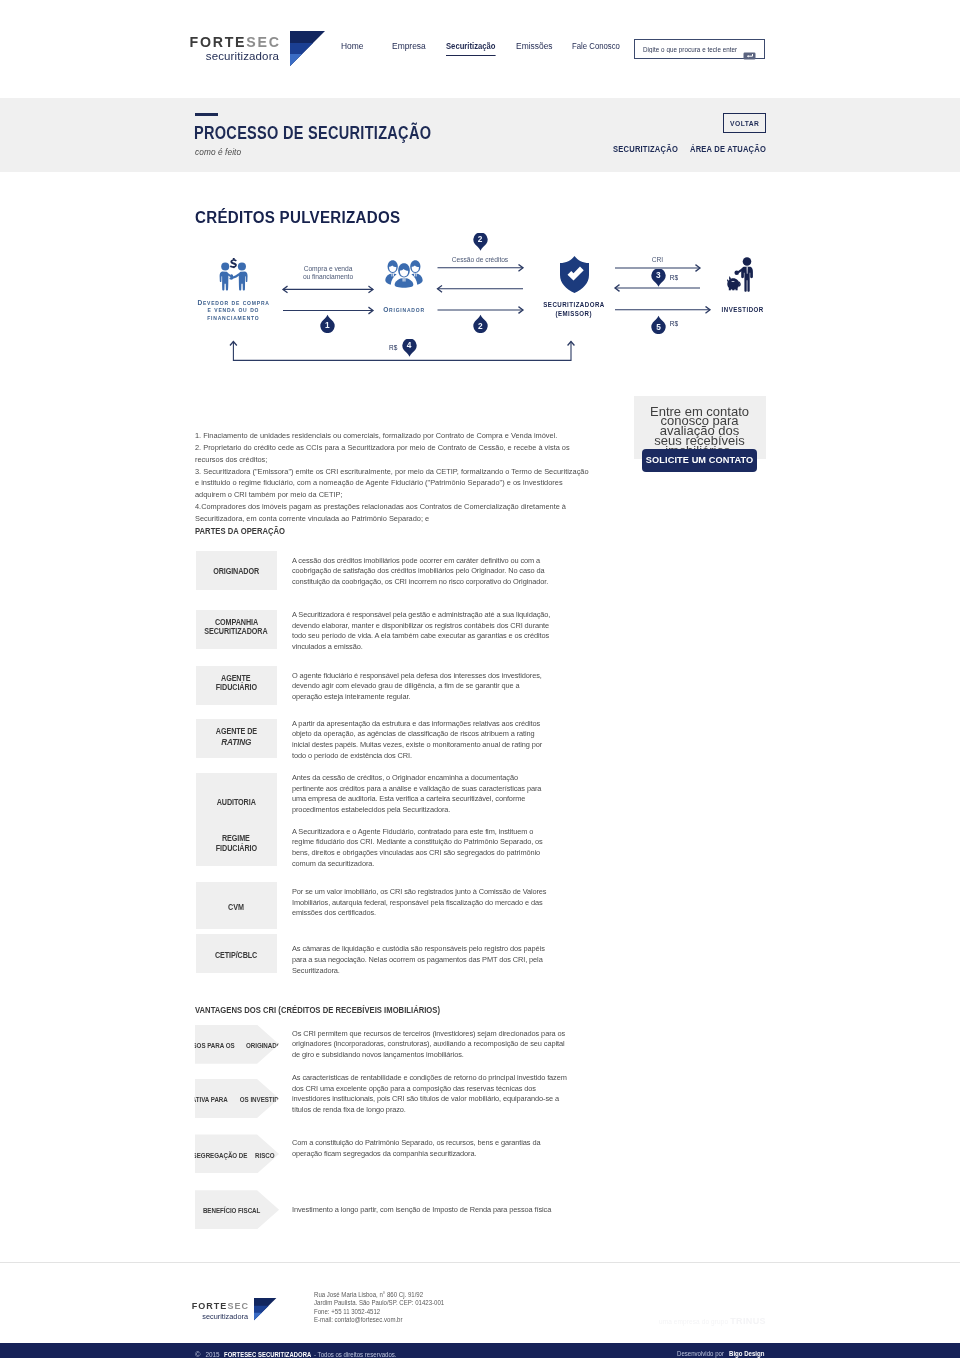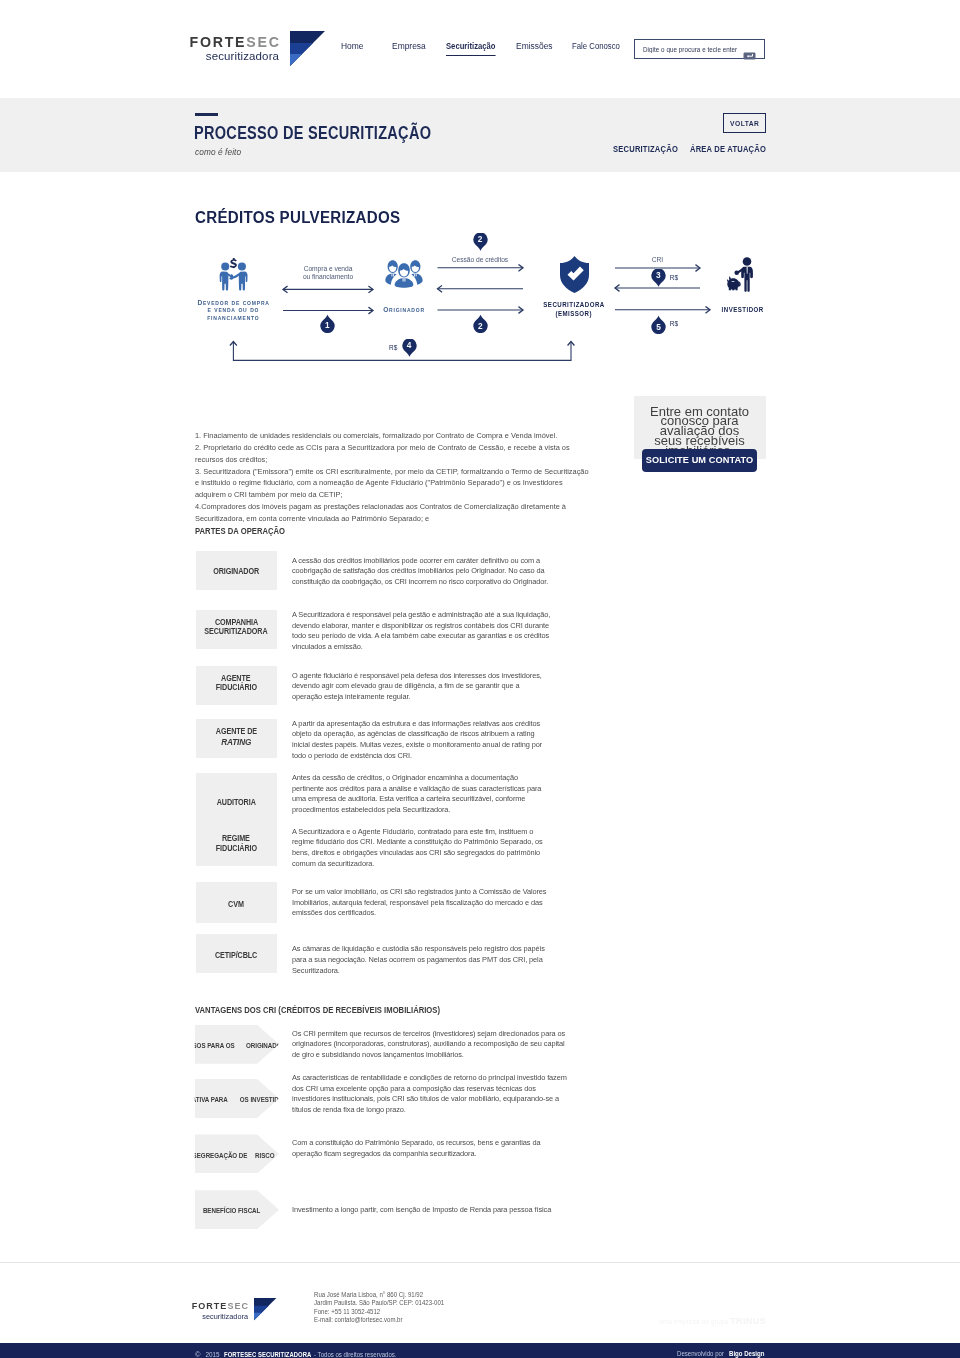--- a/index.html
+++ b/index.html
@@ -471,21 +471,21 @@
         <div class="tbl-text" style="top:0px">Antes da cessão de créditos, o Originador encaminha a documentação pertinente aos créditos para a análise e validação de suas características para uma empresa de auditoria. Esta verifica a carteira securitizável, conforme procedimentos estabelecidos pela Securitizadora.</div>
       </div>
       <div class="tbl-row" style="position:absolute;left:0;top:276px;width:570px;height:40px">
         <div class="tbl-label" style="height:39px">
             <span>REGIME</span>
             <span>FIDUCIÁRIO</span>
           </div>
         <div class="tbl-text" style="top:0px">A Securitizadora e o Agente Fiduciário, contratado para este fim, instituem o regime fiduciário dos CRI. Mediante a constituição do Patrimônio Separado, os bens, direitos e obrigações vinculadas aos CRI são segregados do patrimônio comum da securitizadora.</div>
       </div>
       <div class="tbl-row" style="position:absolute;left:0;top:331.3px;width:570px;height:40px">
-        <div class="tbl-label" style="height:41px">
+        <div class="tbl-label" style="height:47px">
             <span>CVM</span>
           </div>
         <div class="tbl-text" style="top:5px">Por se um valor imobiliário, os CRI são registrados junto à Comissão de Valores Imobiliários, autarquia federal, responsável pela fiscalização do mercado e das emissões dos certificados.</div>
       </div>
       <div class="tbl-row" style="position:absolute;left:0;top:383.9px;width:570px;height:40px">
         <div class="tbl-label" style="height:39px">
             <span>CETIP/CBLC</span>
           </div>
         <div class="tbl-text" style="top:10px">As câmaras de liquidação e custódia são responsáveis pelo registro dos papéis para a sua negociação. Nelas ocorrem os pagamentos das PMT dos CRI, pela Securitizadora.</div>
       </div>

